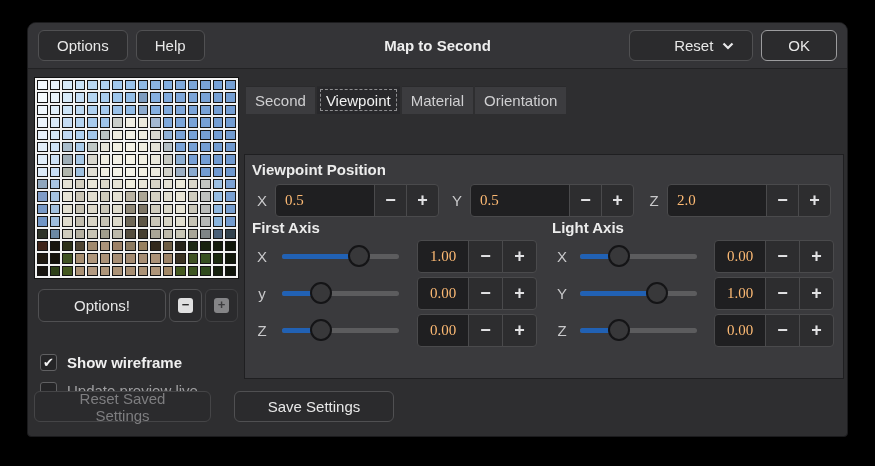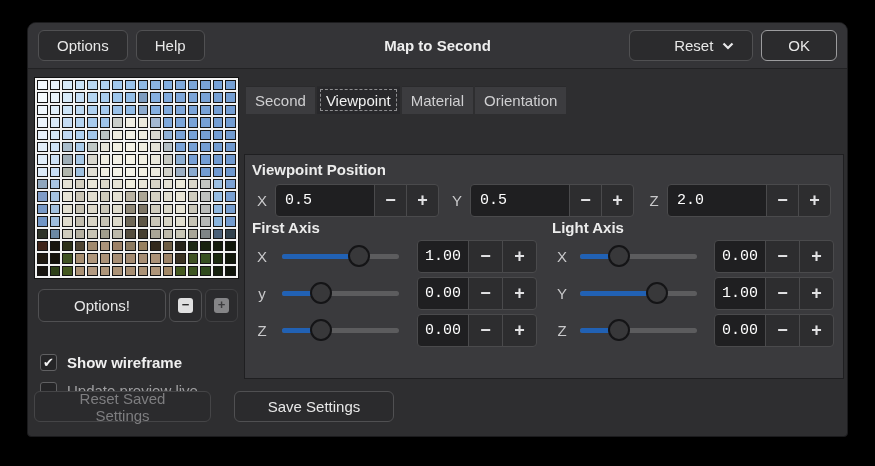--- a/index.html
+++ b/index.html
@@ -67,22 +67,22 @@
   .page { position:absolute; left:0; top:28px; right:0; bottom:0; background:#3a3a3d;
           border:1px solid #1f1f21;margin-top:40px; }
   .sect-title { font-size:15px; font-weight:bold; color:#ececec; }
   .vp-title { position:absolute; left:7px; top:6px; }
 
   .vp-row { position:absolute; left:0; top:28px; height:34px; display:flex; align-items:center; }
   .flabel { color:#c9c9cb; font-size:15px; width:14px; text-align:center; }
   .ml10{margin-left:10px;} .ml6{margin-left:6px;} .ml11{margin-left:11px;}
   .ml13{margin-left:13px;} .ml17{margin-left:17px;} .ml18{margin-left:18px;}
   .spingroup { display:flex; height:33px; }
-  .entry { height:33px; background:#1f1f21; border:1px solid #4a4a4c; color:#ffffff;
-           font-size:15px; font-family:Liberation Mono, monospace; border-radius:4px 0 0 4px; outline:none; }
+  .entry { height:33px; background:#1f1f21; border:1px solid #4a4a4c; color:#fdba74;
+           font-size:15px; font-family:Liberation Serif, serif; border-radius:4px 0 0 4px; outline:none; }
   .vp-entry { width:100px; padding-left:9px; }
   .ax-entry { width:52px; text-align:center; }
   .spinbtn { height:33px; background:#2d2d2f; border:1px solid #4a4a4c; margin-left:-1px;
              color:#e2e2e4; cursor:pointer; display:flex; align-items:center;
              justify-content:center; font-size:18px; font-weight:bold; font-family:inherit; }
   .spinbtn.last { border-radius:0 4px 4px 0; }
   .vp-sb { width:33px; } .ax-sb { width:35px; }
 
   .axis { position:absolute; top:64px; width:300px; }
   .axis.second { left:300px; width:298px; }

